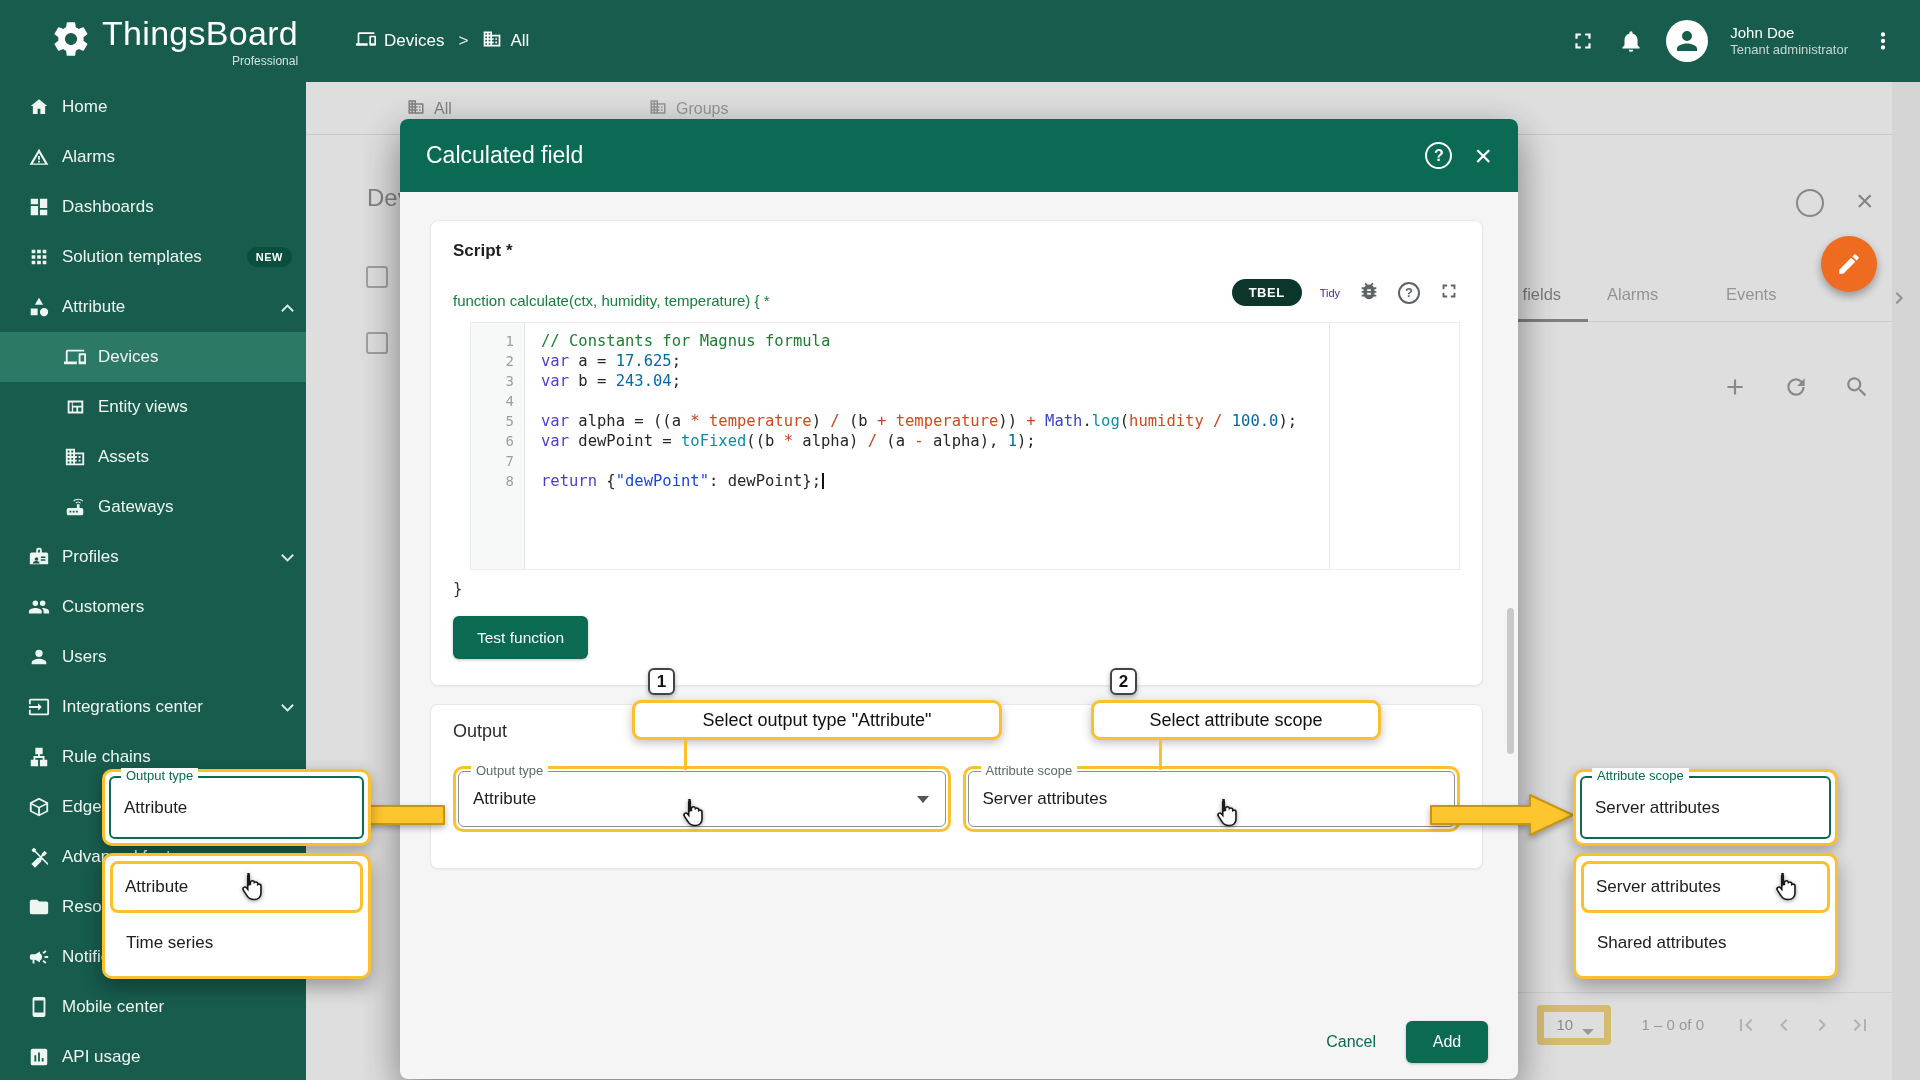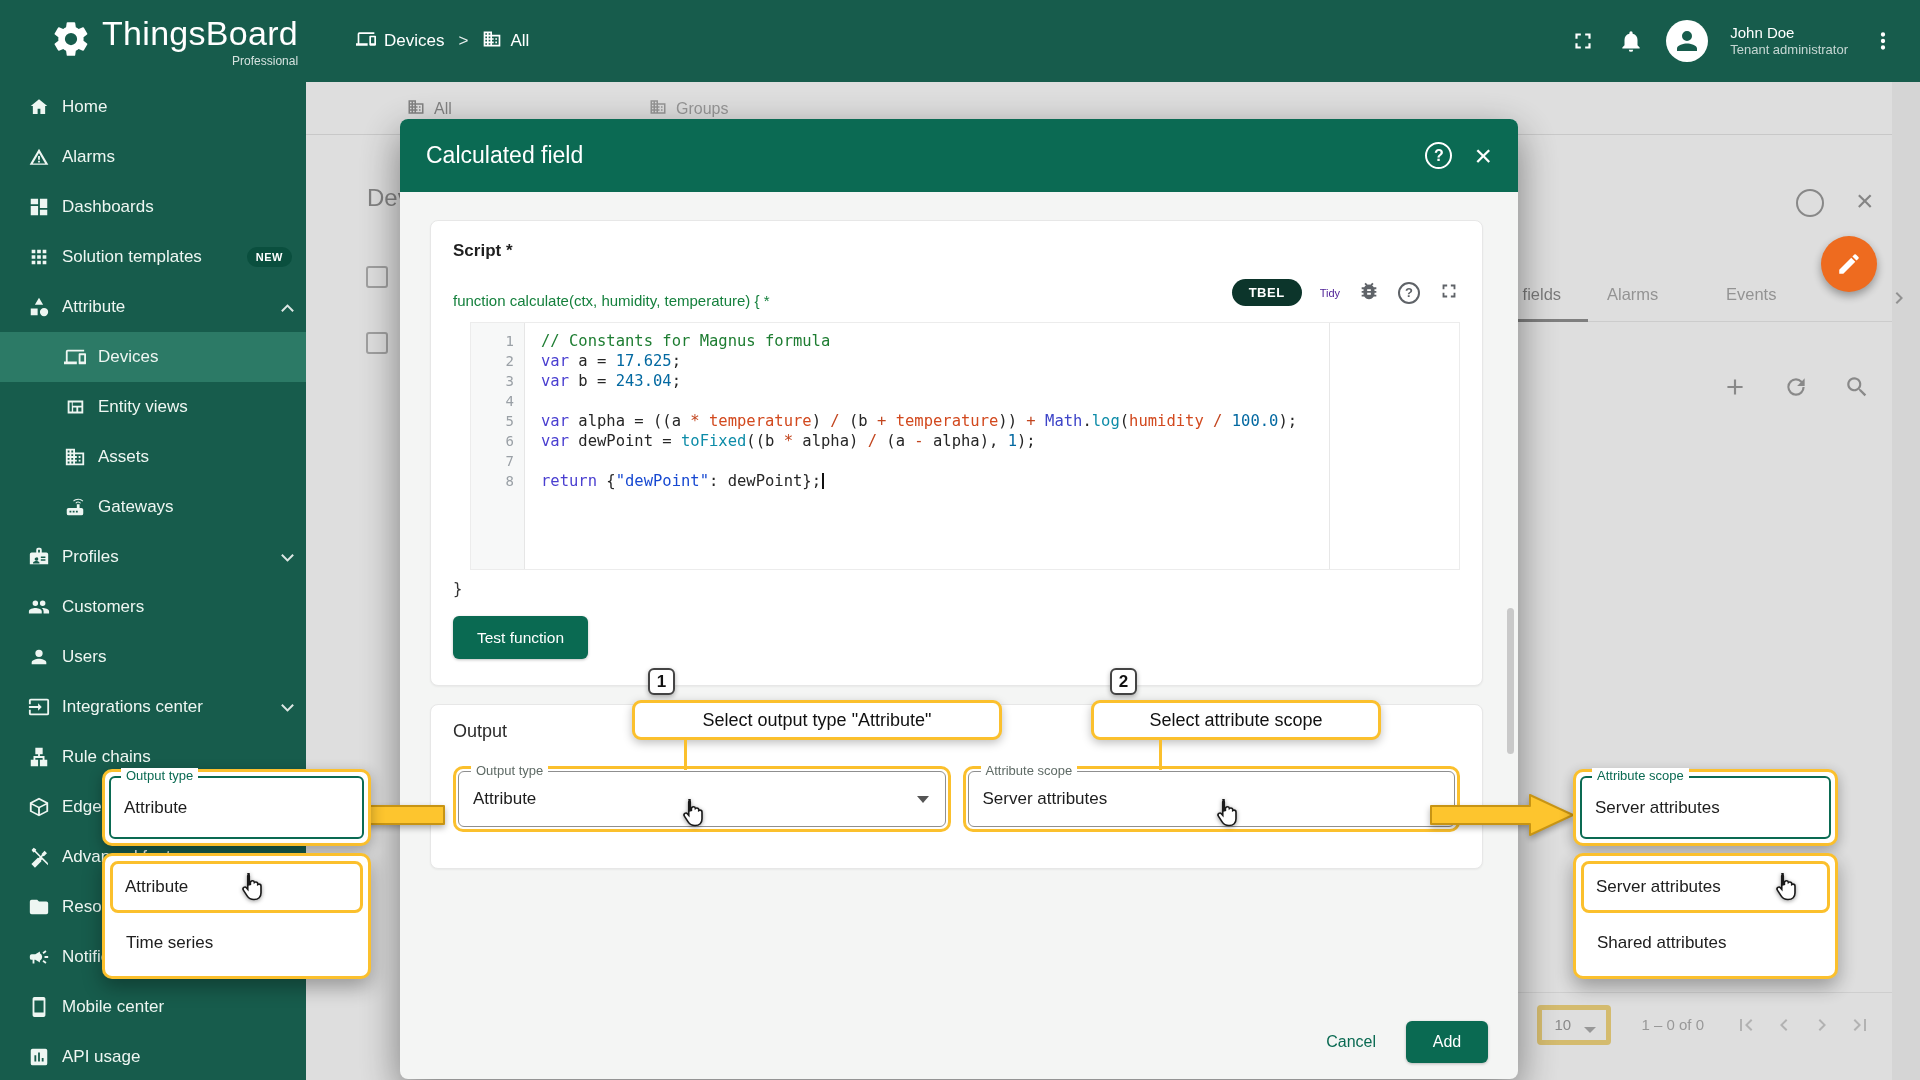--- a/index.html
+++ b/index.html
@@ -44,21 +44,21 @@
   .cb { width:22px; height:22px; border:2px solid #757575; border-radius:3px; background:#fff; cursor:pointer; }
   .drawer-q { left:1796px; top:189px; width:28px; height:28px; border:2px solid #424242; border-radius:50%; color:#424242; font-size:17px; font-weight:700; display:flex; align-items:center; justify-content:center; cursor:pointer; }
   .drawer-x { left:1856px; top:184px; font-size:30px; font-weight:300; color:#3a3a3a; cursor:pointer; }
   .dtab { position:absolute; top:285px; font-size:16.5px; font-weight:500; color:#5a5a5a; cursor:pointer; white-space:nowrap; }
   .dtab.active { color:#1f1f1f; }
   .dtab-underline { left:1431px; top:319px; width:157px; height:3px; background:#2e2e2e; }
   .dtab-divider { left:920px; top:321px; width:972px; height:1px; background:#d8d8d8; }
   .dtab-chev { left:1888px; top:286px; color:#555; cursor:pointer; }
   .drawer-action { position:absolute; top:374px; color:#454545; cursor:pointer; }
   .pagination { left:920px; top:992px; width:972px; height:64px; background:#fff; border-top:1px solid #dcdcdc; display:flex; align-items:center; justify-content:flex-end; padding-right:20px; gap:22px; color:#666; font-size:15px; }
-  .page-select { width:74px; height:40px; border:5px solid #eab308; border-radius:4px; position:relative; display:flex; align-items:center; padding-left:12px; color:#444; cursor:pointer; }
+  .page-select { width:74px; height:40px; border:7px solid #eab308; border-radius:4px; position:relative; display:flex; align-items:center; padding-left:12px; color:#444; cursor:pointer; }
   .tri-down { width:0; height:0; border-left:6px solid transparent; border-right:6px solid transparent; border-top:6px solid #666; position:absolute; right:10px; top:17px; }
   .pg-nav { display:flex; gap:14px; color:#9e9e9e; }
   .pg-nav .icon-btn { color:#9e9e9e; }
   .backdrop { position:absolute; left:306px; top:82px; right:0; bottom:0; background:rgba(0,0,0,.13); z-index:7; }
   .fab { position:absolute; left:1821px; top:236px; width:56px; height:56px; border-radius:50%; border:none; background:#ee6b1f; color:#fff; display:flex; align-items:center; justify-content:center; box-shadow:0 4px 10px rgba(0,0,0,.35); cursor:pointer; z-index:8; }
 
   
   .modal { position:absolute; left:400px; top:119px; width:1118px; height:960px; border-radius:8px; overflow:hidden; background:#f4f5f4; box-shadow:0 14px 40px rgba(0,0,0,.45); z-index:10; }
   .modal-head { height:73px; background:#0b6a53; color:#fff; display:flex; align-items:center; padding:0 26px; gap:22px; }
   .modal-title { flex:1; font-size:23px; font-weight:500; }

